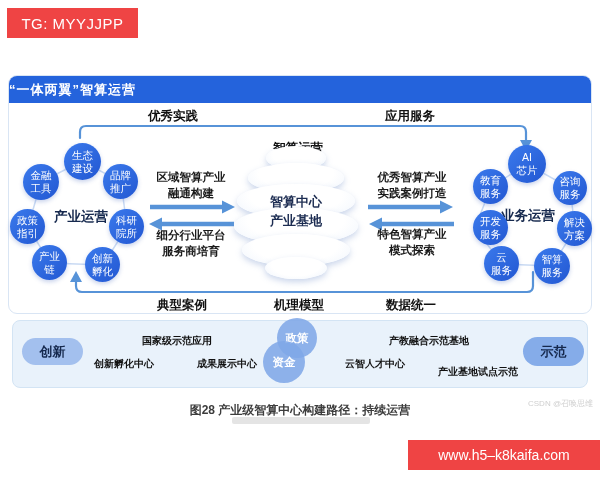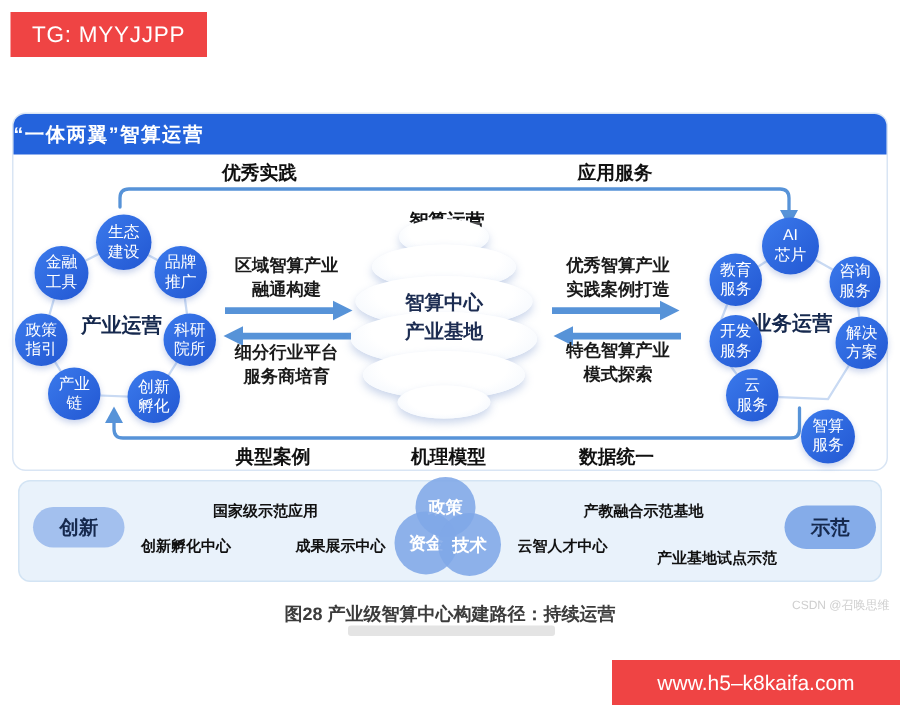--- a/index.html
+++ b/index.html
@@ -109,21 +109,21 @@
   <div class="abs node" style="left:473px;top:169px;width:35px;height:35px;">教育
 服务</div>
   <div class="abs node" style="left:553px;top:171px;width:34px;height:34px;">咨询
 服务</div>
   <div class="abs node" style="left:457px;top:210px;width:35px;height:35px;margin-left:16px;">开发
 服务</div>
   <div class="abs node" style="left:557px;top:211px;width:35px;height:35px;">解决
 方案</div>
   <div class="abs node" style="left:484px;top:246px;width:35px;height:35px;">云
 服务</div>
-  <div class="abs node" style="left:534px;top:248px;width:36px;height:36px;margin-top:25px;">智算
+  <div class="abs node" style="left:534px;top:248px;width:36px;height:36px;">智算
 服务</div>
 
   <div>
     <div class="abs ellipse" style="left:266px;top:146px;width:60px;height:24px;"></div>
     <div class="abs ellipse" style="left:248px;top:163px;width:96px;height:30px;"></div>
     <div class="abs ellipse" style="left:237px;top:184px;width:118px;height:34px;"></div>
     <div class="abs ellipse" style="left:234px;top:208px;width:124px;height:36px;"></div>
     <div class="abs ellipse" style="left:242px;top:234px;width:108px;height:32px;"></div>
     <div class="abs ellipse" style="left:265px;top:257px;width:62px;height:22px;"></div>
   </div>
@@ -145,21 +145,20 @@
 
   <div class="abs ctr tl-label" style="left:177px;top:341px;">国家级示范应用</div>
   <div class="abs ctr tl-label" style="left:429px;top:341px;">产教融合示范基地</div>
   <div class="abs ctr tl-label" style="left:124px;top:364px;">创新孵化中心</div>
   <div class="abs ctr tl-label" style="left:227px;top:364px;">成果展示中心</div>
   <div class="abs ctr tl-label" style="left:375px;top:364px;">云智人才中心</div>
   <div class="abs ctr tl-label" style="left:478px;top:372px;text-align:center;">产业基地试点示范</div>
 
   <div class="abs venn" style="left:277px;top:318px;width:40px;height:40px;">政策</div>
   <div class="abs venn" style="left:263px;top:341px;width:42px;height:42px;">资金</div>
-  <div class="abs venn" style="left:292px;top:342px;width:42px;height:42px;">技术</div>
 
   <div id="caption" class="abs ctr">图28  产业级智算中心构建路径：持续运营</div>
   <div id="smudge" class="abs"></div>
   <div id="watermark" class="abs">CSDN @召唤思维</div>
 
   <div id="site-badge" class="abs badge">
     <span>www.h5–k8kaifa.com</span>
   </div>
 
 </div>

